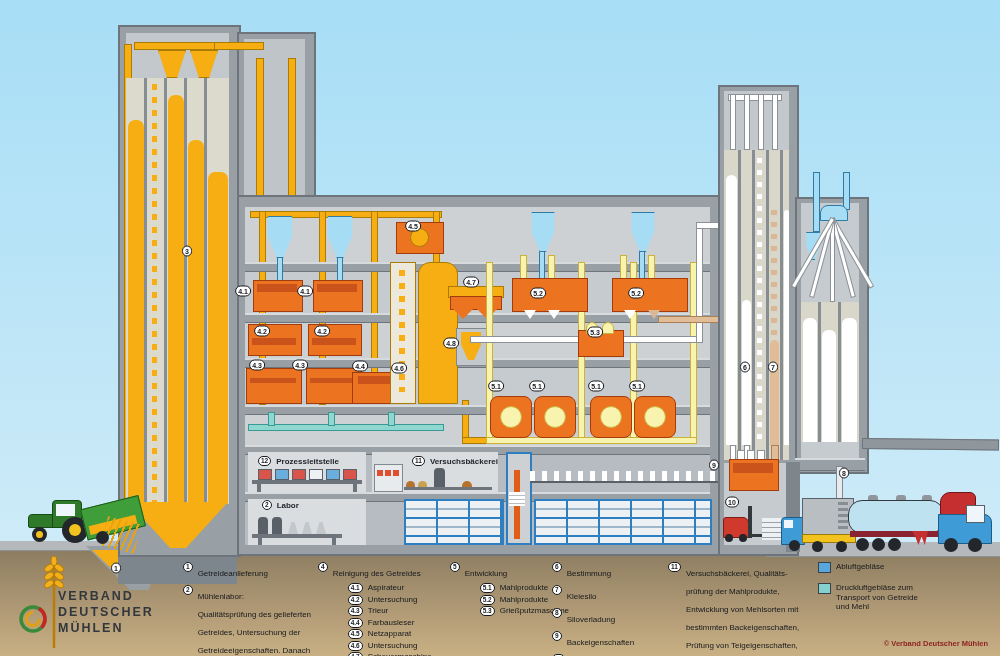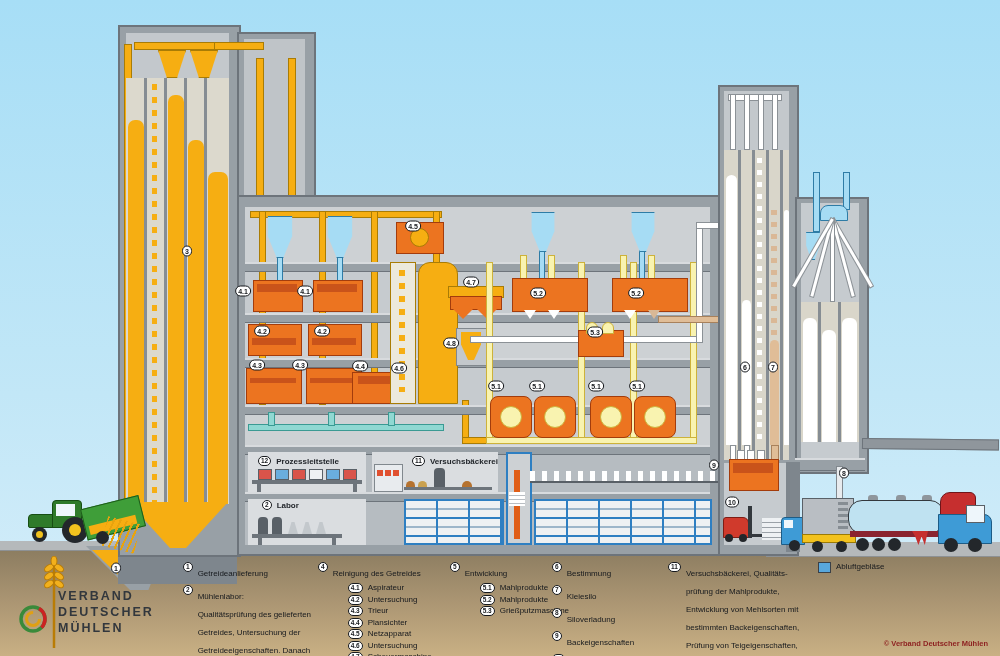--- a/index.html
+++ b/index.html
@@ -396,21 +396,21 @@
               <div class="litem">
                 <span class="mk">4.2</span>
                 <span class="ltext">Untersuchung</span>
               </div>
               <div class="litem">
                 <span class="mk">4.3</span>
                 <span class="ltext">Trieur</span>
               </div>
               <div class="litem">
                 <span class="mk">4.4</span>
-                <span class="ltext">Plansichter</span>
+                <span class="ltext">Farbausleser</span>
               </div>
               <div class="litem">
                 <span class="mk">4.5</span>
                 <span class="ltext">Netzapparat</span>
               </div>
               <div class="litem">
                 <span class="mk">4.6</span>
                 <span class="ltext">Untersuchung</span>
               </div>
               <div class="litem">
@@ -471,17 +471,23 @@
 Prüfung von Teigeigenschaften,
 Bestimmung von Nährstoffgehalt
 etc.</span></div>
         </div>
       </div>
       <div class="lcol" style="left: 818px; top: 562px; gap: 10px;">
         <div class="litem">
           <span class="csq" style="background: rgb(88, 167, 220);"></span>
           <span class="ltext">Abluftgebläse</span>
         </div>
+        <div class="litem">
+          <span class="csq" style="background: rgb(132, 210, 207);"></span>
+          <span class="ltext">Druckluftgebläse zum
+Transport von Getreide
+und Mehl</span>
+        </div>
       </div>
     </div>
   <div id="copyright">© Verband Deutscher Mühlen</div>
 
 </div>
 
 </body></html>

